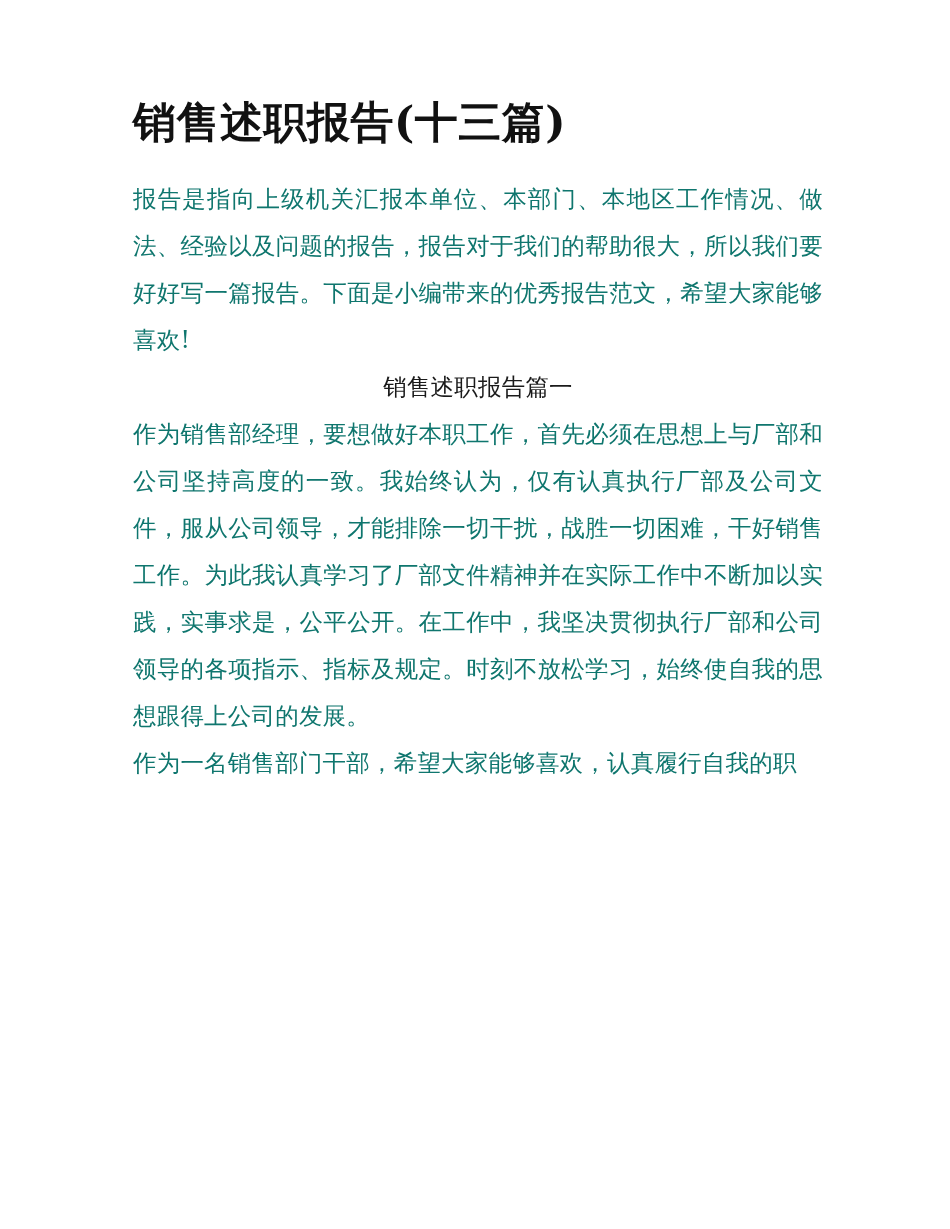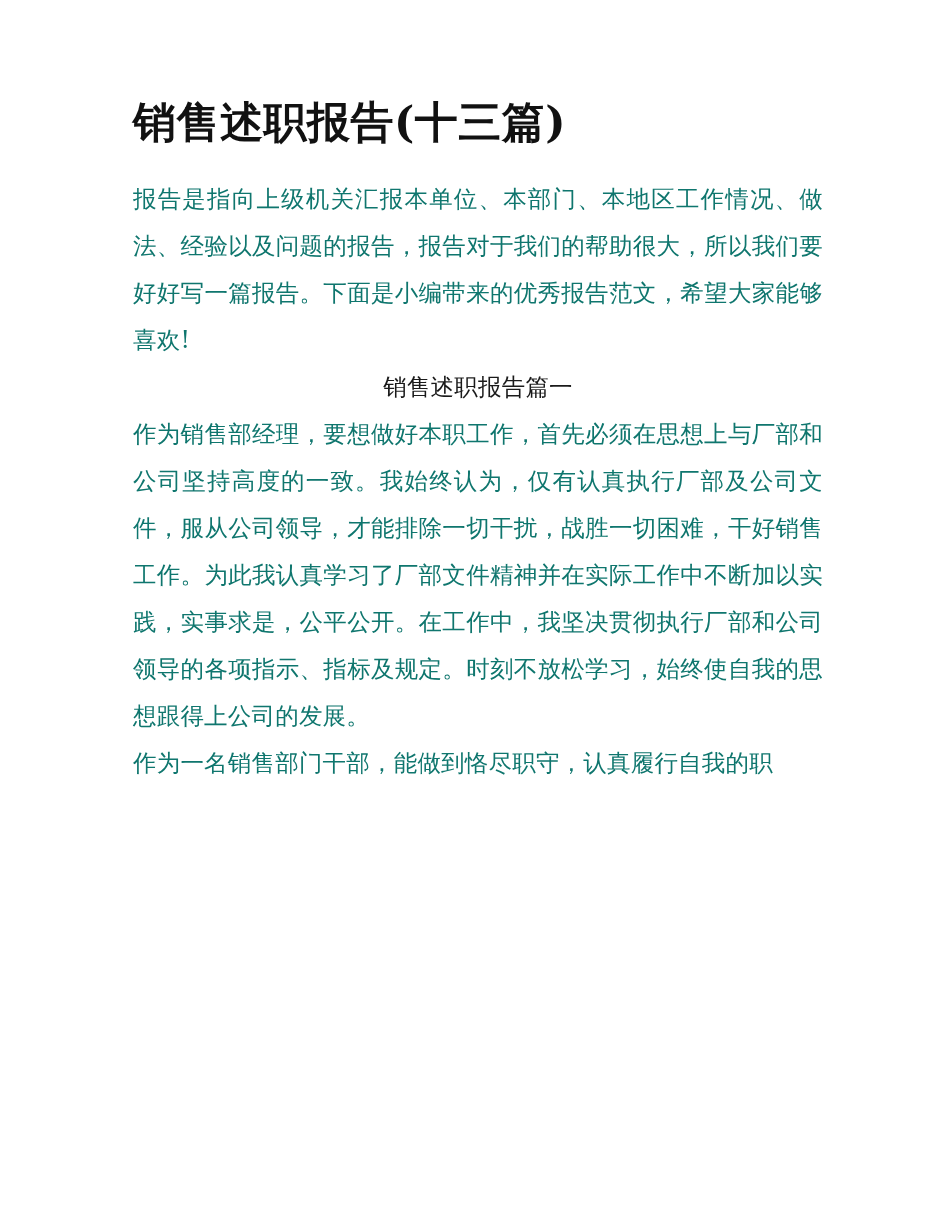--- a/index.html
+++ b/index.html
@@ -61,16 +61,16 @@
 
     <h1 class="doc-title">销售述职报告(十三篇)</h1>
 
     <p class="para">报告是指向上级机关汇报本单位、本部门、本地区工作情况、做法、经验以及问题的报告，报告对于我们的帮助很大，所以我们要好好写一篇报告。下面是小编带来的优秀报告范文，希望大家能够喜欢!</p>
 
     <p class="para-heading">销售述职报告篇一</p>
 
 
     <p class="para">作为销售部经理，要想做好本职工作，首先必须在思想上与厂部和公司坚持高度的一致。我始终认为，仅有认真执行厂部及公司文件，服从公司领导，才能排除一切干扰，战胜一切困难，干好销售工作。为此我认真学习了厂部文件精神并在实际工作中不断加以实践，实事求是，公平公开。在工作中，我坚决贯彻执行厂部和公司领导的各项指示、指标及规定。时刻不放松学习，始终使自我的思想跟得上公司的发展。</p>
 
-    <p class="para">作为一名销售部门干部，能做到恪尽职守，认真履行自我的职</p>
+    <p class="para">作为一名销售部门干部，希望大家能够喜欢，认真履行自我的职</p>
 
   </div>
 </div>
 
 </body></html>

